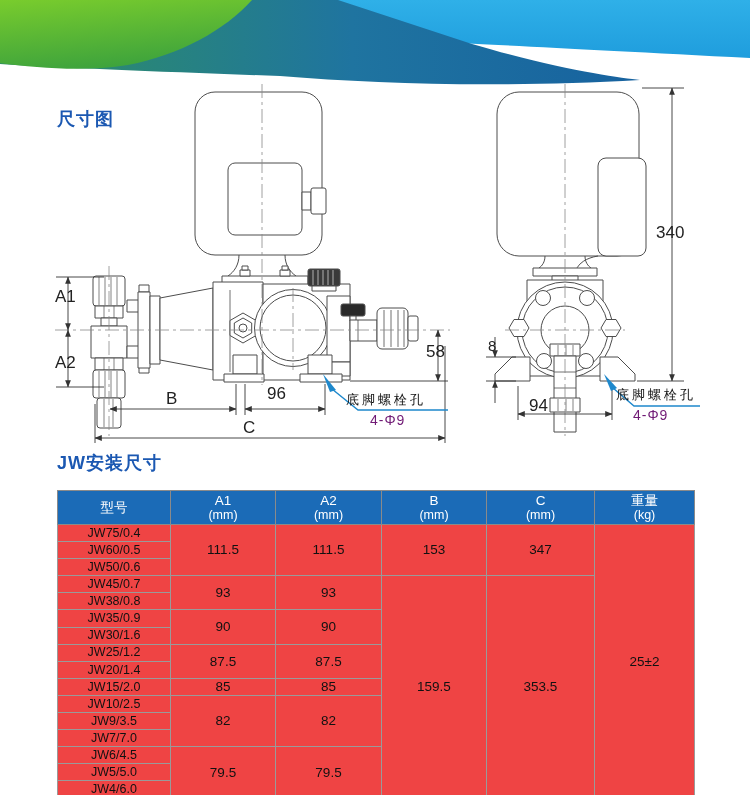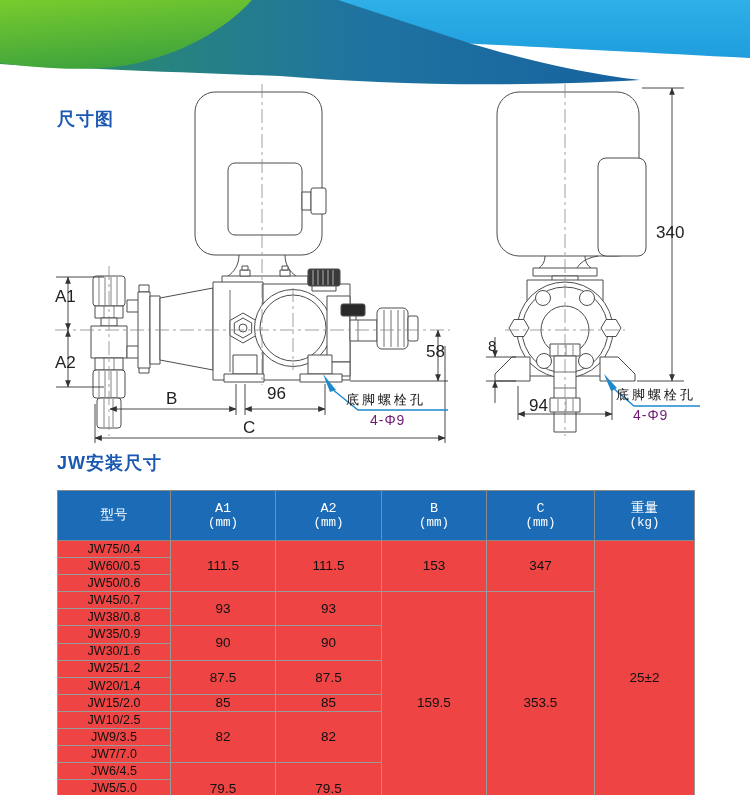--- a/index.html
+++ b/index.html
@@ -27,22 +27,22 @@
   .dim-small{font-size:15px;}
   .note-cn{font-size:13px;letter-spacing:3px;color:#111;}
   .note-sub{font-size:14px;letter-spacing:1px;color:#701a75;}
   
   #spec-table-wrap{position:absolute;top:490px;left:57px;width:637px;}
   table{border-collapse:collapse;width:637px;table-layout:fixed;}
   col.c0{width:113px;}col.c1{width:105px;}col.c2{width:106px;}
   col.c3{width:105px;}col.c4{width:108px;}col.c5{width:100px;}
   thead th{
     background:#1b6bb7;color:#ffffff;font-weight:normal;
-    height:33px;padding:8px;vertical-align:middle;
-    border:1px solid #8a8a8a;font-size:13.5px;line-height:1.15;font-family:Liberation Mono, monospace;
+    height:33px;padding:0;vertical-align:middle;
+    border:1px solid #8a8a8a;font-size:13.5px;line-height:1.15;
   }
   thead th + th{border-left:1px solid rgba(255,255,255,0.55);}
   .h-l2{font-size:12.5px;}
   tbody td{
     border:1px solid #9a9a9a;text-align:center;vertical-align:middle;
     height:16.1px;padding:0;font-size:12.5px;color:#111;line-height:1;
     background:#ef4444;
   }
   tbody td.val{font-size:13.5px;}
 </style>

